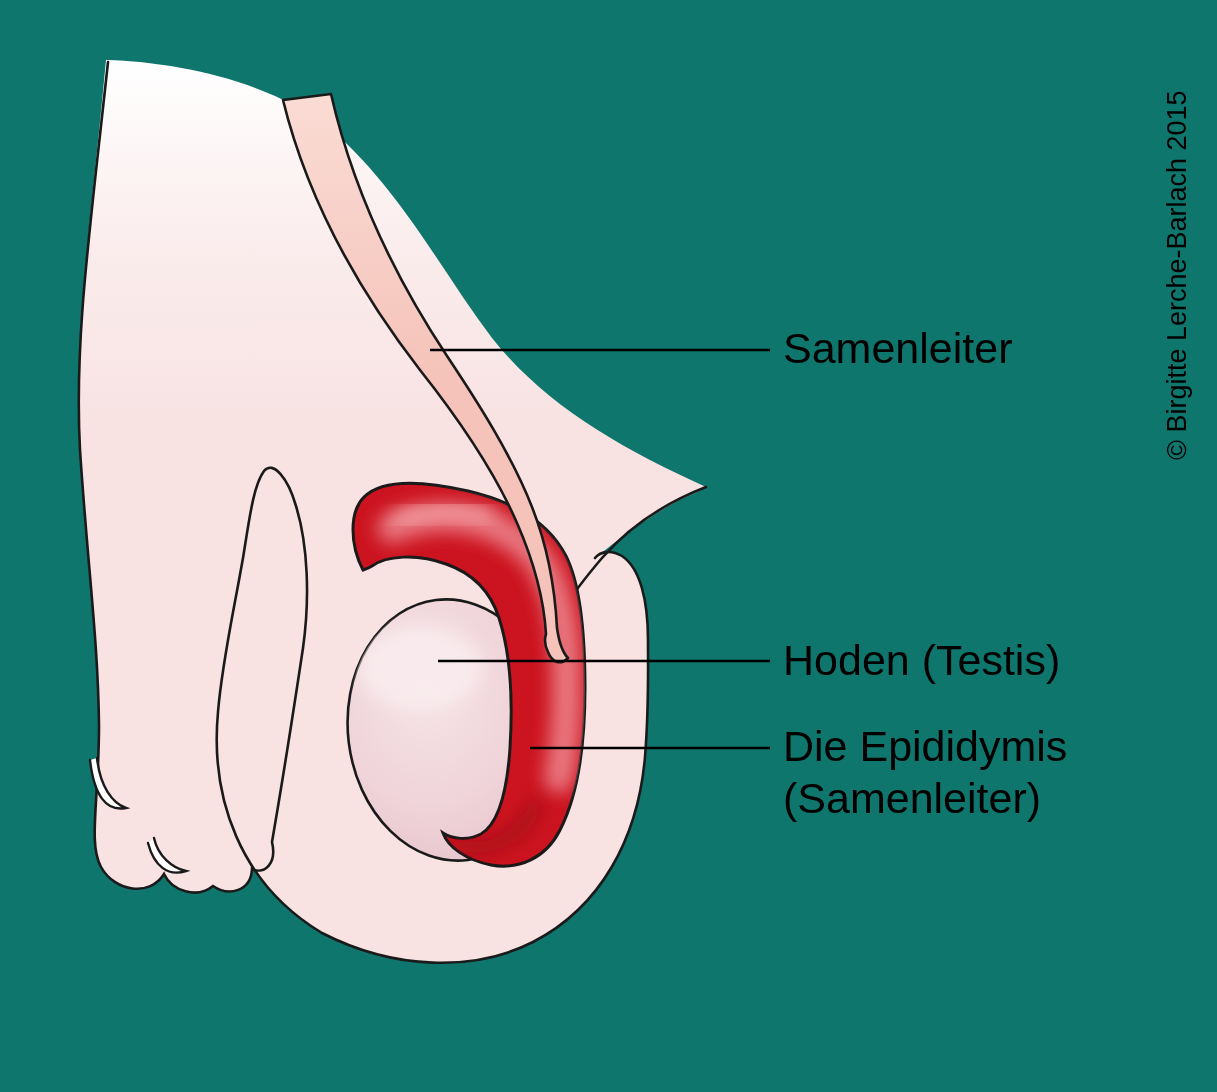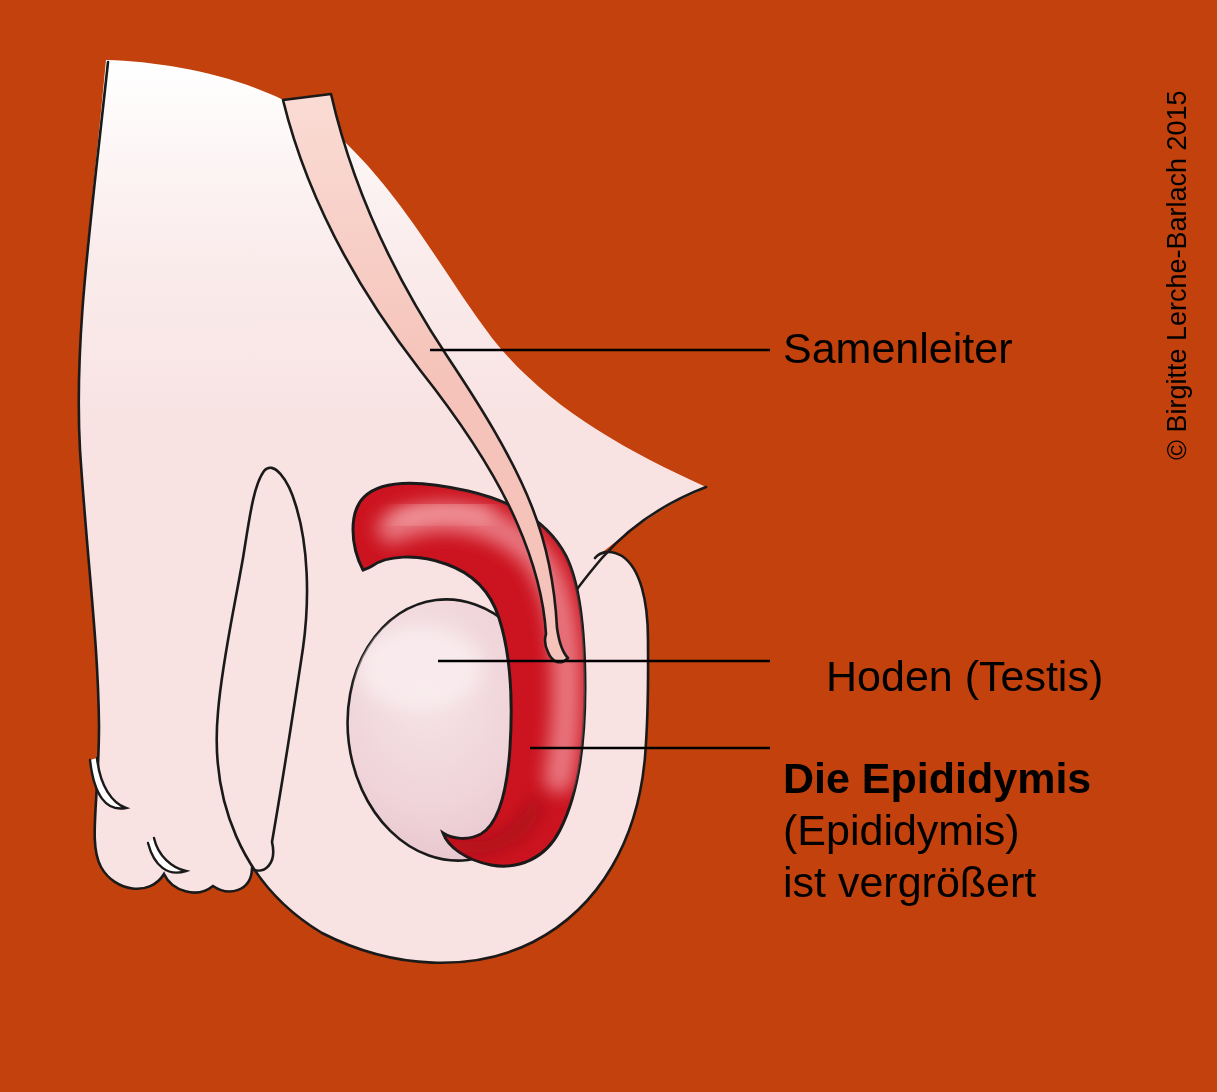--- a/index.html
+++ b/index.html
@@ -1,20 +1,20 @@
 <!DOCTYPE html>
 <html><head>
 <meta charset="utf-8">
 <style>
   html,body{margin:0;padding:0;background:#ffffff;}
-  .canvas{position:relative;width:1217px;height:1092px;background:#c2410c;
+  .canvas{position:relative;width:1217px;height:1092px;background:#0f766e;
           font-family:"Liberation Sans",sans-serif;overflow:hidden;}
   .canvas svg{position:absolute;left:0;top:0;}
   .label{position:absolute;color:#000;font-size:43px;line-height:52px;}
-  .label .bold{font-weight:bold;margin-top:32px;}
+  .label .bold{font-weight:normal;}
   .credit{position:absolute;left:1162px;top:460px;transform:rotate(-90deg);
           transform-origin:0 0;white-space:nowrap;font-size:27px;color:#000;}
 </style>
 </head>
 <body>
 
 <div class="canvas">
 
   <svg width="1217" height="1092" viewBox="0 0 1217 1092">
     <defs>
@@ -91,25 +91,24 @@
 
     <line x1="430" y1="350" x2="770" y2="350" stroke="#000" stroke-width="2.6"></line>
     <line x1="438" y1="661" x2="770" y2="661" stroke="#000" stroke-width="2.6"></line>
     <line x1="530" y1="748" x2="770" y2="748" stroke="#000" stroke-width="2.6"></line>
   </svg>
 
   <div class="label" style="left:783px;top:322px;">
     <div>Samenleiter</div>
   </div>
 
-  <div class="label" style="left:783px;top:650px;margin-left:43px;">
+  <div class="label" style="left:783px;top:634px;">
     <div>Hoden (Testis)</div>
   </div>
 
   <div class="label" style="left:783px;top:720px;">
     <div class="bold">Die Epididymis</div>
-    <div>(Epididymis)</div>
-    <div>ist vergrößert</div>
+    <div>(Samenleiter)</div>
   </div>
 
   <div class="credit">© Birgitte Lerche-Barlach 2015</div>
 
 </div>
 
 </body></html>

